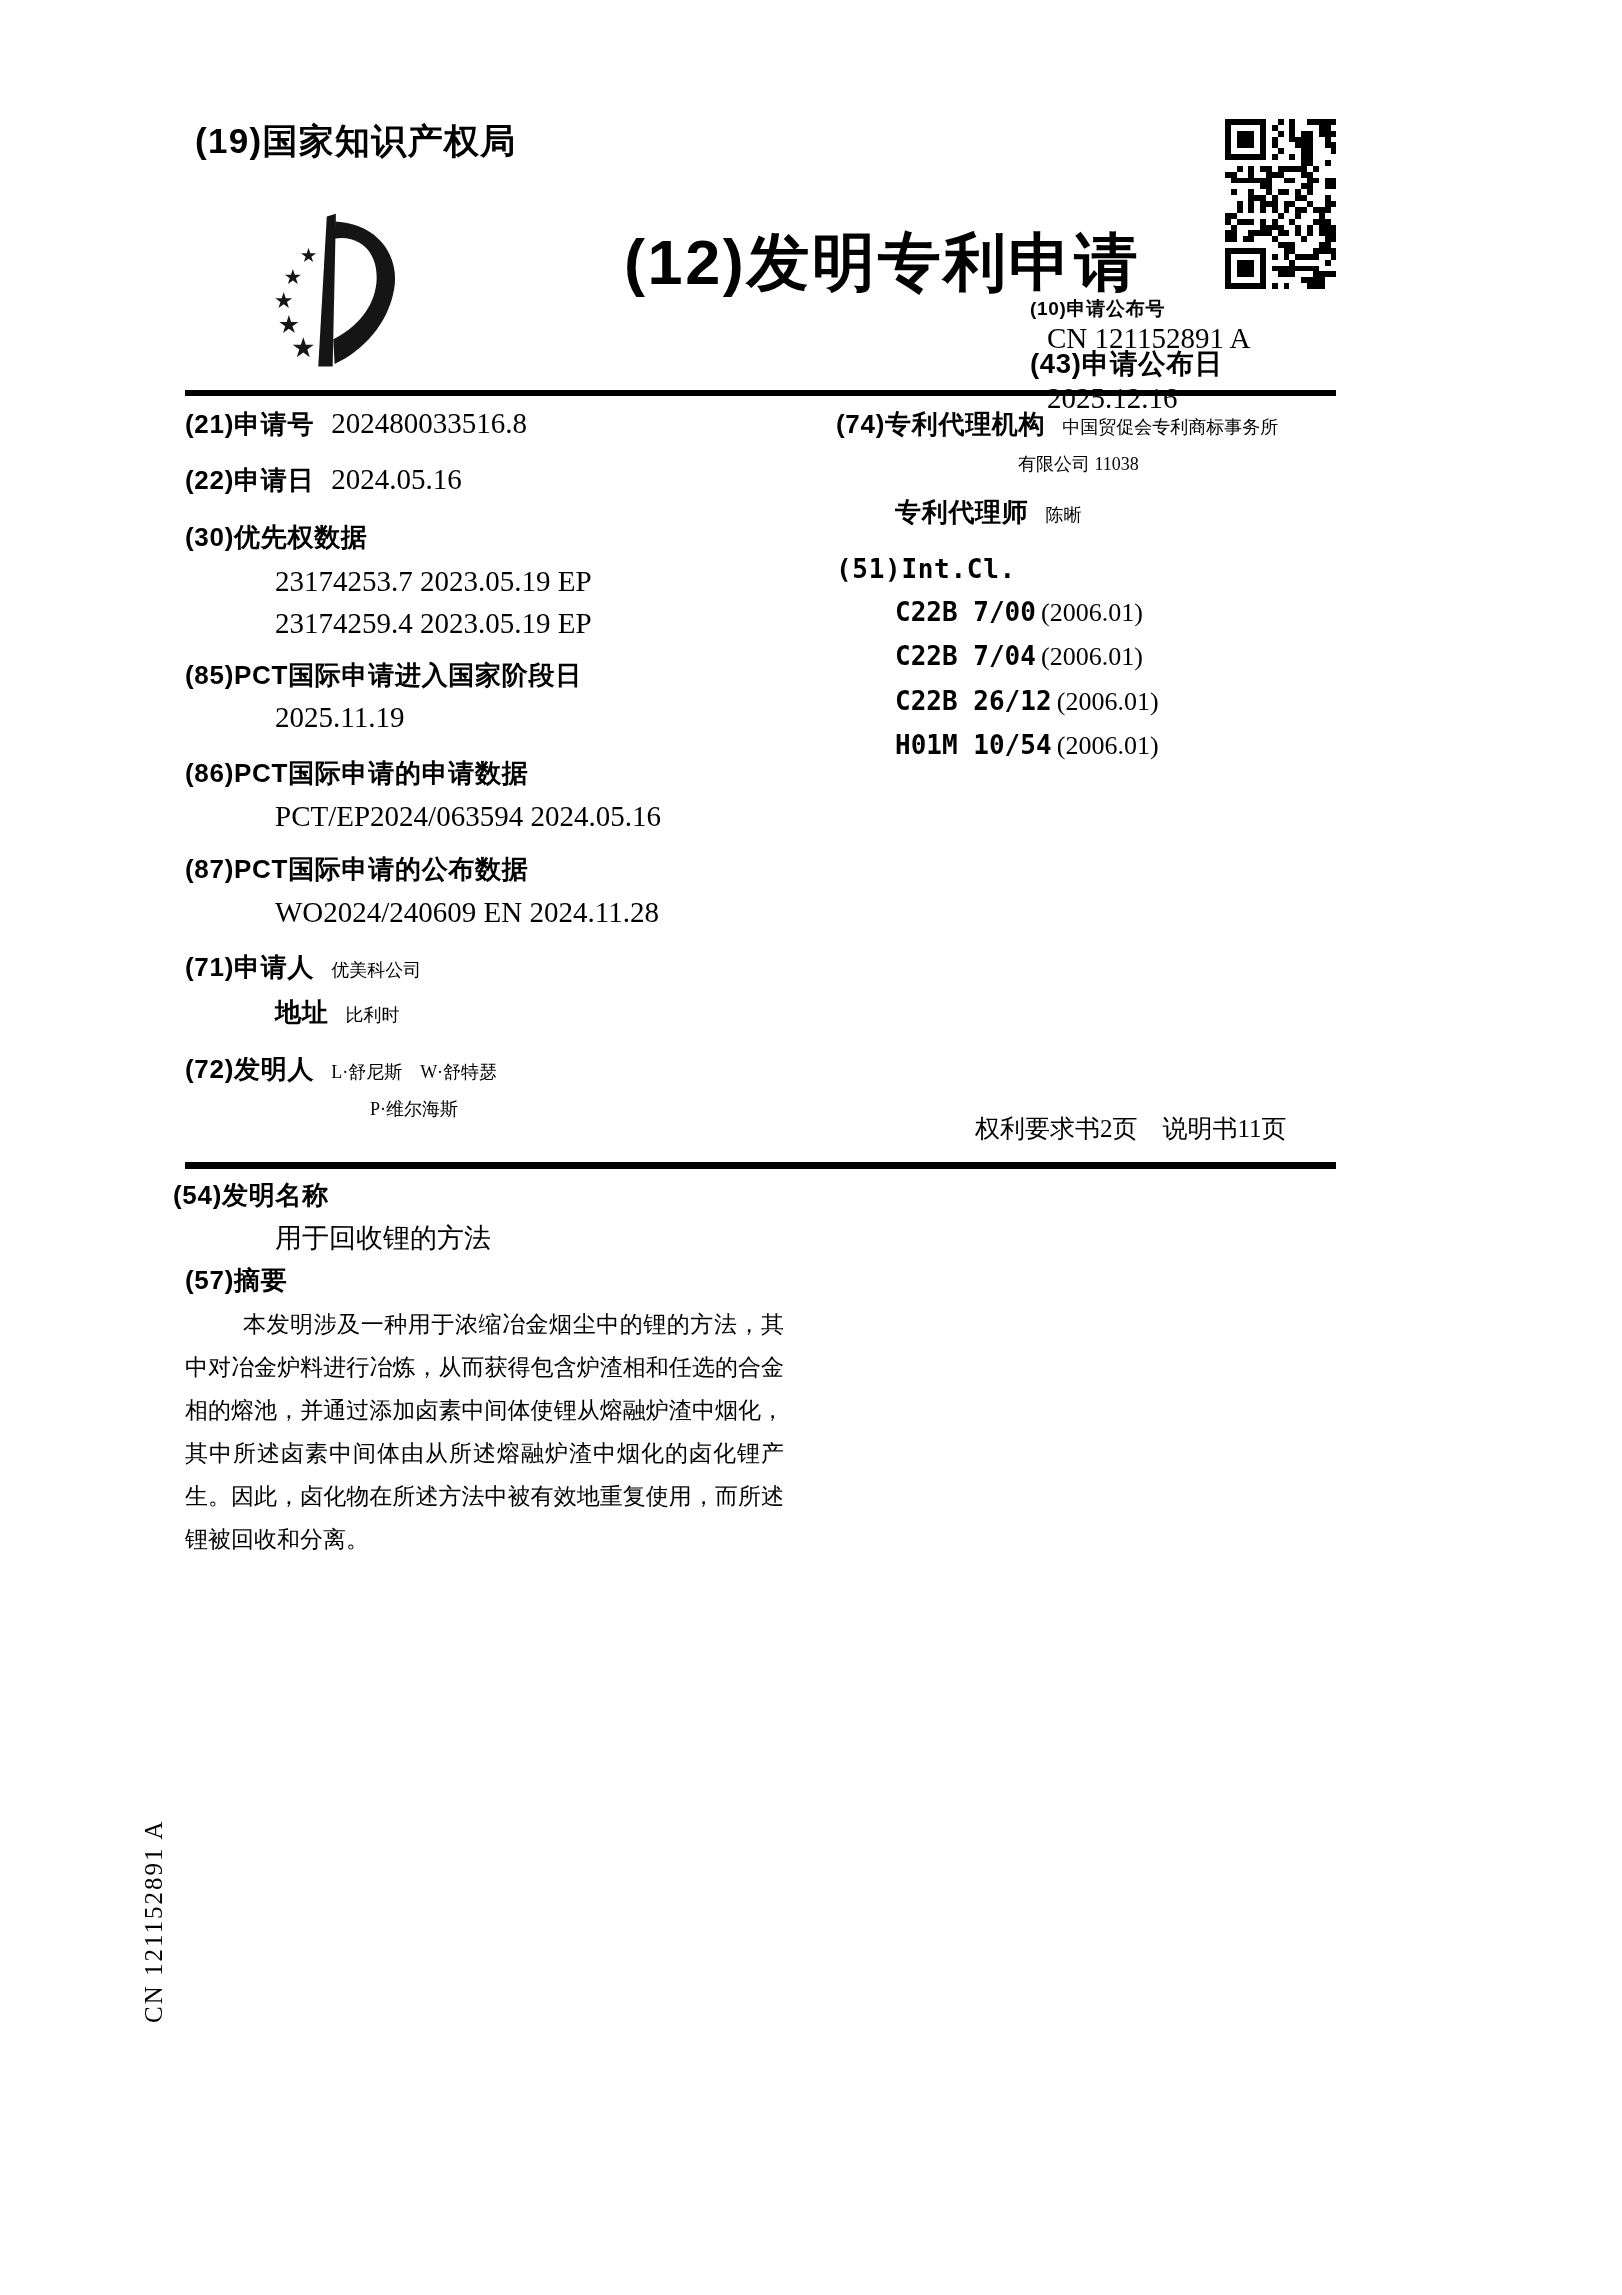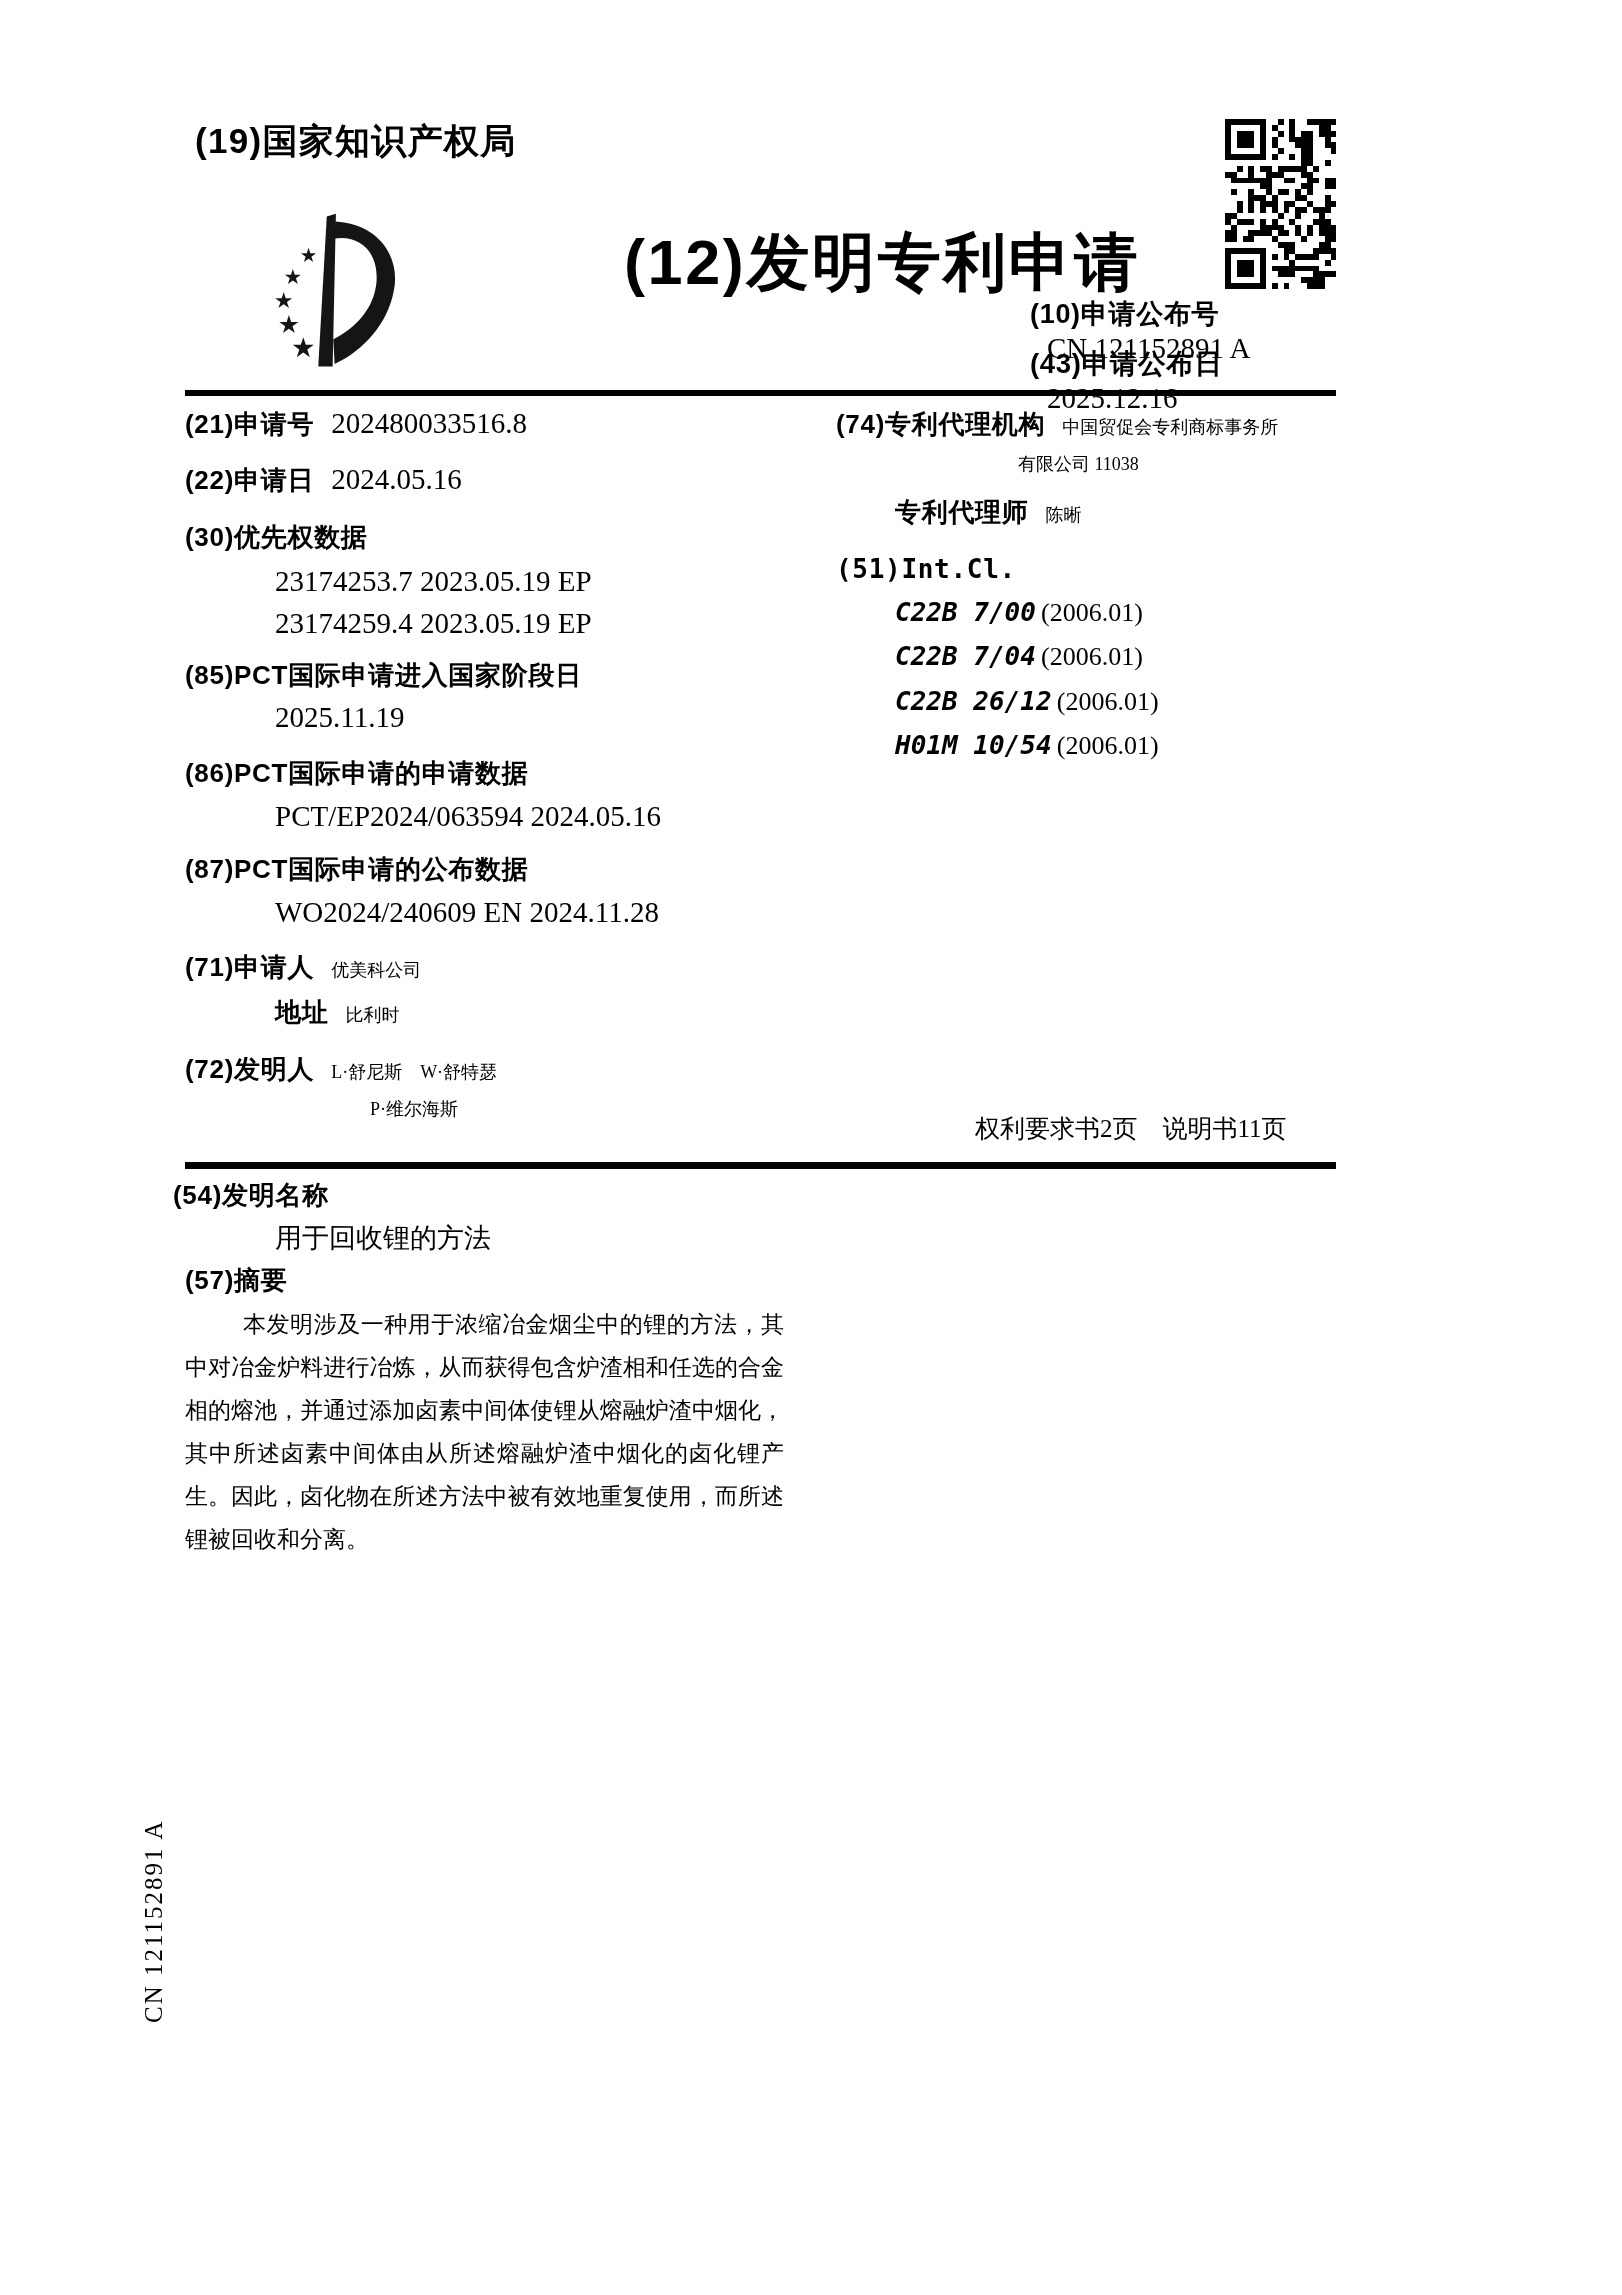--- a/index.html
+++ b/index.html
@@ -34,21 +34,21 @@
     font-family:"Liberation Sans", sans-serif;
     font-weight:bold;font-size:35px;letter-spacing:1.3px;
   }
   .doc-title{
     font-family:"Liberation Sans", sans-serif;
     font-weight:bold;font-size:63px;letter-spacing:2.6px;
   }
   .rule{background:#000;}
   .intcl-code{
     font-family:"DejaVu Sans Mono", monospace;
-    font-style:italic;font-weight:bold;font-size:26px;white-space:nowrap;
+    font-weight:bold;font-size:26px;white-space:nowrap;
   }
   .intcl-ver{font-size:26px;margin-left:5.2px;white-space:nowrap;}
   .abstract{
     font-size:23px;line-height:43px;
     text-align:justify;text-justify:inter-character;
     text-indent:58px;
     font-family:"Liberation Serif", serif;
   }
   .side-code{
     font-family:"Liberation Serif", serif;
@@ -393,21 +393,21 @@
         <rect x="22" y="0" width="7" height="7"></rect>
         <rect x="23" y="1" width="5" height="5" fill="#fff"></rect>
         <rect x="24" y="2" width="3" height="3" fill="#000"></rect>
         <rect x="0" y="22" width="7" height="7"></rect>
         <rect x="1" y="23" width="5" height="5" fill="#fff"></rect>
         <rect x="2" y="24" width="3" height="3" fill="#000"></rect>
       </svg>
     </div>
 
   <div class="abs" style="left:1030px;top:296px;">
-    <span class="lbl" style="font-size:27px;">(10)申请公布号</span><span class="val gap">CN 121152891 A</span>
+    <span class="lbl" style="font-size:19px;">(10)申请公布号</span><span class="val gap">CN 121152891 A</span>
   </div>
   <div class="abs" style="left:1030px;top:346px;">
     <span class="lbl" style="font-size:27.5px;">(43)申请公布日</span><span class="val gap">2025.12.16</span>
   </div>
 
   <div class="abs rule" style="left:185px;top:390px;width:1258px;height:5.9px;"></div>
 
   <div class="abs" style="left:185px;top:407px;">
     <span class="lbl">(21)申请号</span><span class="val gap">202480033516.8</span>
   </div>

